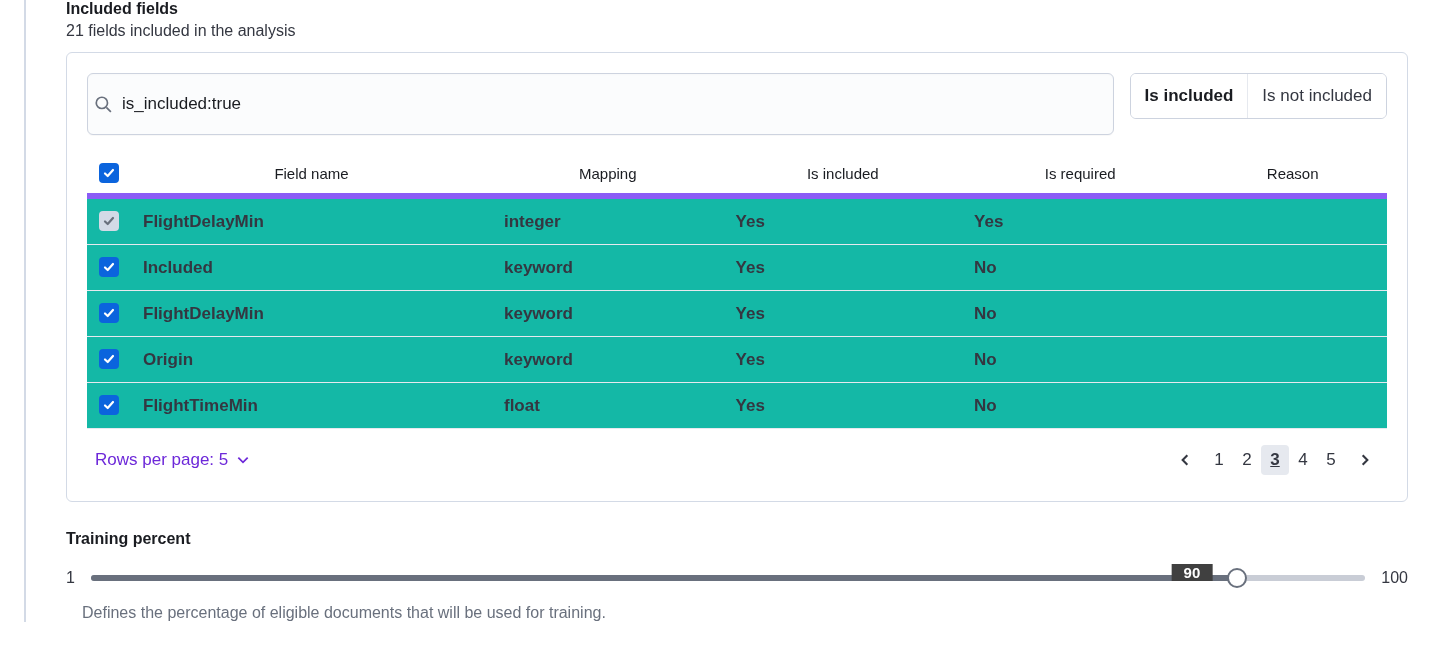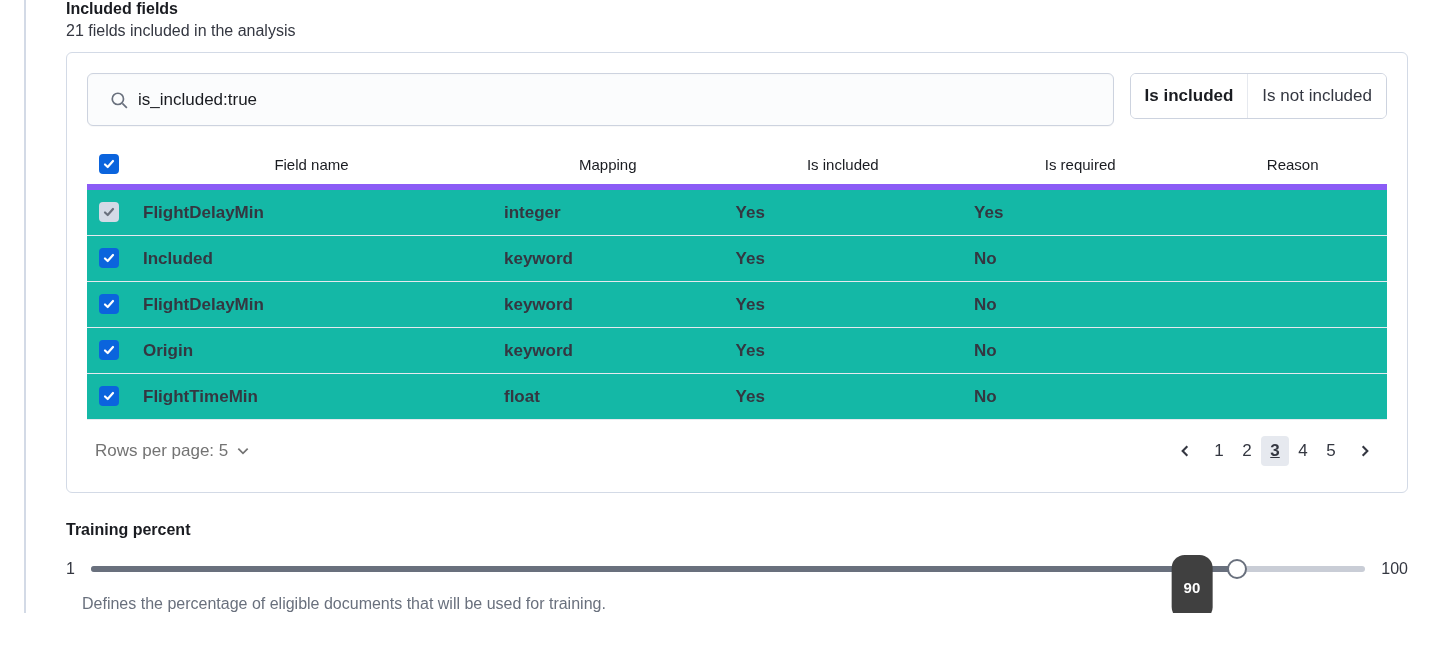--- a/index.html
+++ b/index.html
@@ -40,22 +40,22 @@
       gap: 16px;
       margin-bottom: 18px;
     }
     .search-box {
       flex: 1;
       display: flex;
       align-items: center;
       border: 1px solid #cdd3df;
       border-radius: 6px;
       background: #fbfcfd;
-      padding: 0 22px;
-      height: 53px;
+      padding: 0 6px;
+      height: 62px;
       box-shadow: 0 1px 1px rgba(0,0,0,0.03), inset 0 1px 2px rgba(0,0,0,0.02);
     }
     .search-icon {
       width: 18px;
       height: 18px;
       color: #69707d;
       margin-right: 10px;
       flex-shrink: 0;
     }
     .search-input {
@@ -138,21 +138,21 @@
       display: flex;
       justify-content: space-between;
       align-items: center;
       padding: 16px 8px 6px;
     }
     .rows-per-page {
       display: flex;
       align-items: center;
       gap: 8px;
       font-size: 17px;
-      color: #737373;
+      color: #6d28d9;
       cursor: pointer;
     }
     .chevron-down {
       width: 14px;
       height: 14px;
     }
     .pagination {
       display: flex;
       align-items: flex-start;
       gap: 6px;
@@ -229,22 +229,22 @@
       border-radius: 50%;
       transform: translateX(-50%);
     }
     .slider-tooltip {
       position: absolute;
       transform: translateX(-50%);
       background: #404040;
       color: #fff;
       font-size: 15px;
       font-weight: 600;
-      padding: 24px 12px;
-      border-radius: 13px;
+      padding: 0 12px;
+      border-radius: 0;
       top: -4px;
       white-space: nowrap;
     }
     .training-help {
       font-size: 16px;
       color: #69707d;
       margin-left: 16px;
     }
   </style>
 </head>

